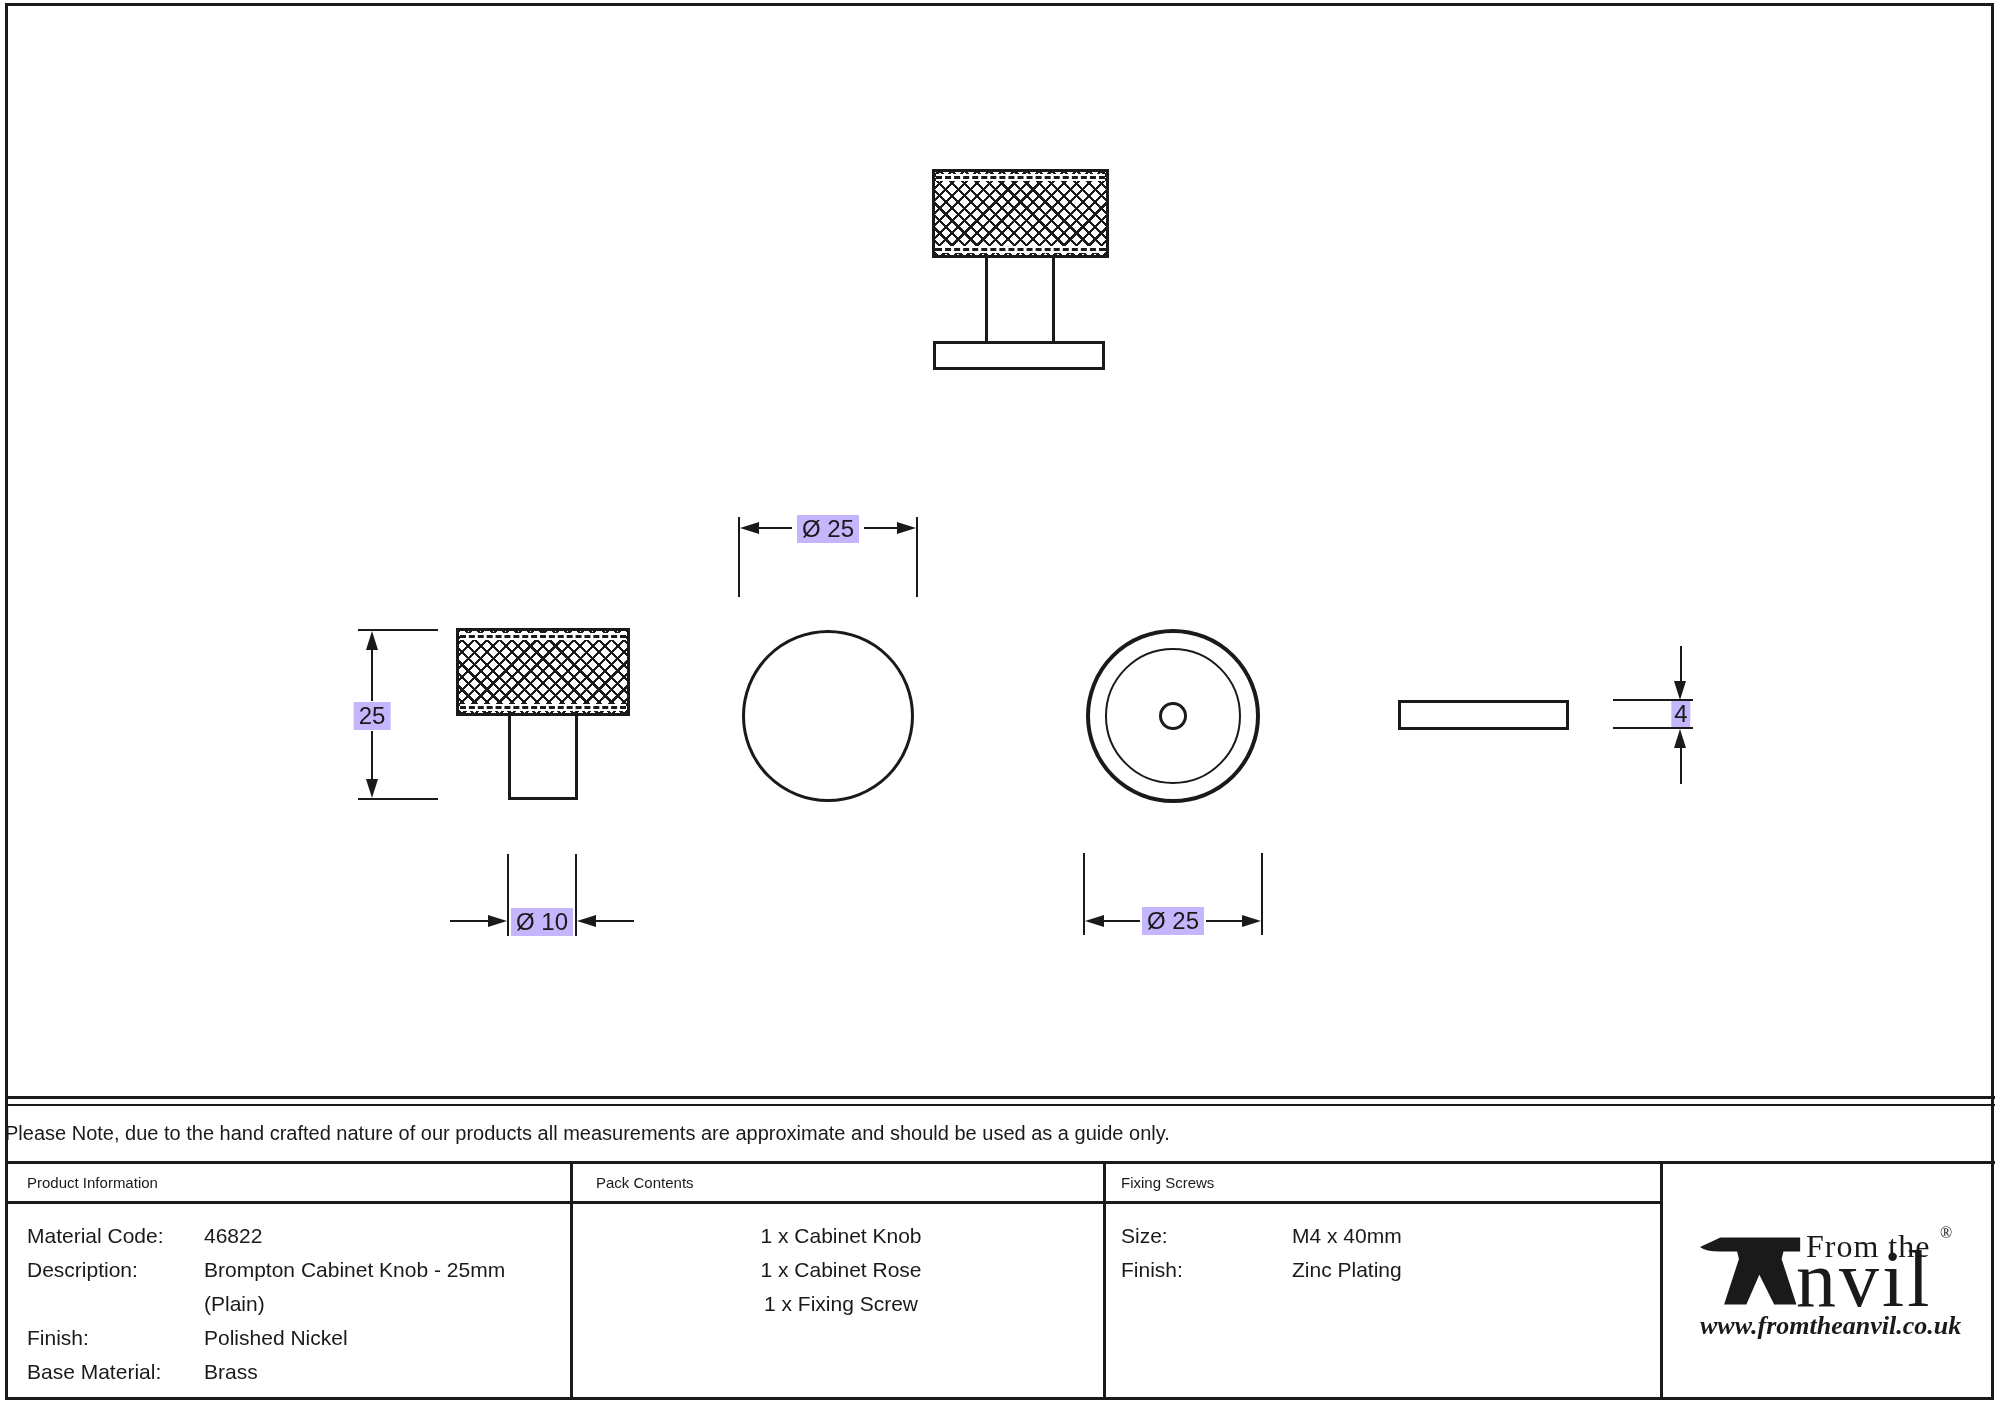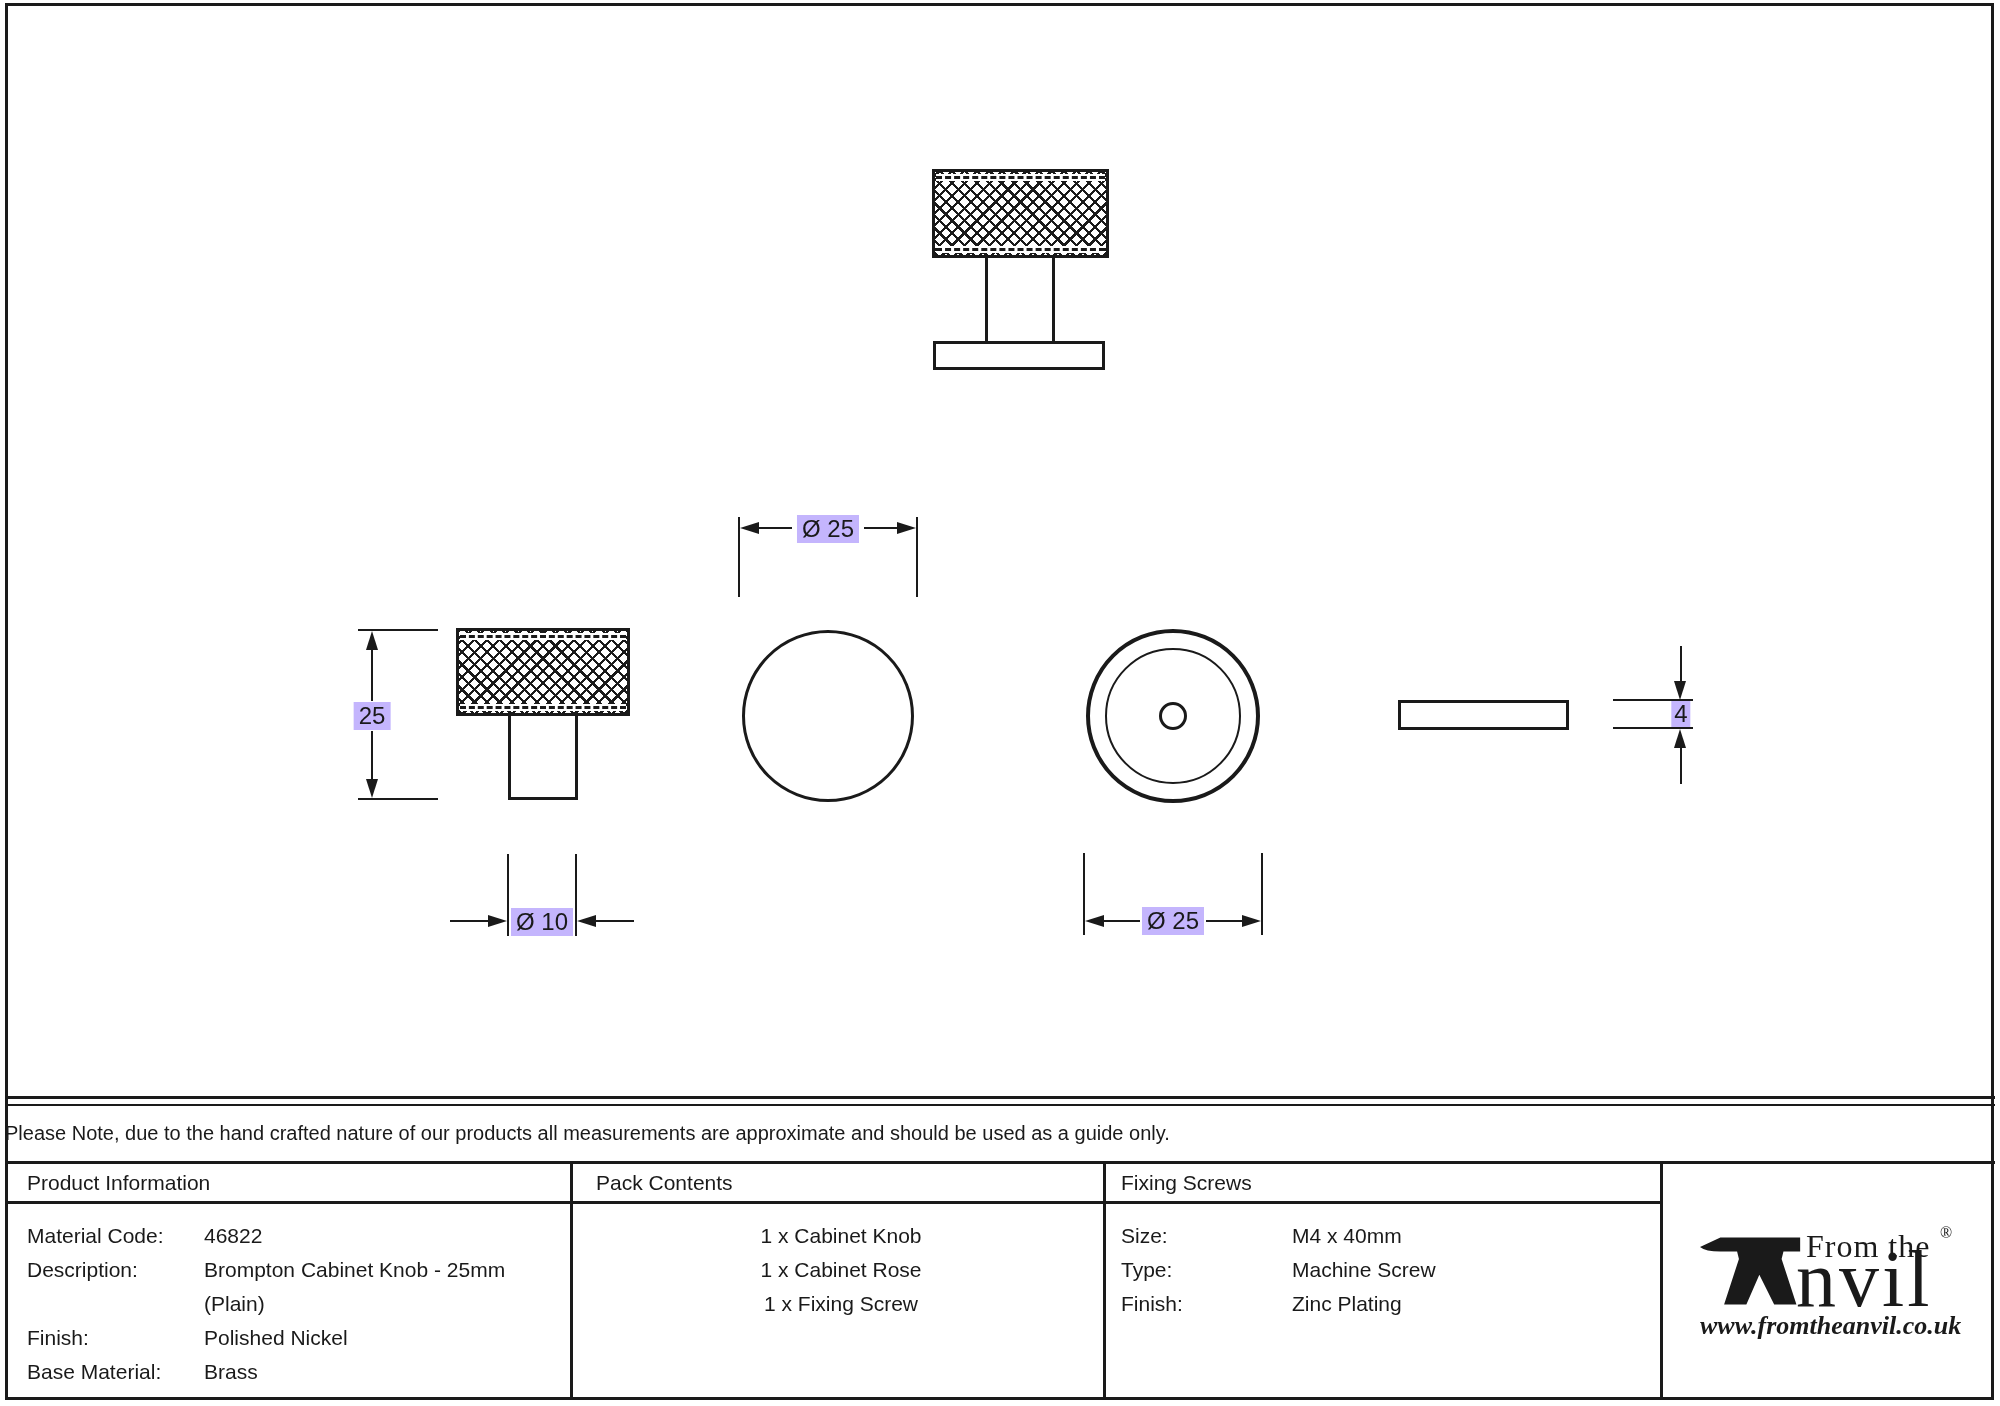--- a/index.html
+++ b/index.html
@@ -28,21 +28,21 @@
               font-size:24px; line-height:26px; white-space:nowrap; padding:1px 5px; text-align:center; }
   .arr { position:absolute; width:0; height:0; }
   .arr-l { border-top:6px solid transparent; border-bottom:6px solid transparent; border-right:19px solid var(--ink); }
   .arr-r { border-top:6px solid transparent; border-bottom:6px solid transparent; border-left:19px solid var(--ink); }
   .arr-u { border-left:6px solid transparent; border-right:6px solid transparent; border-bottom:19px solid var(--ink); }
   .arr-d { border-left:6px solid transparent; border-right:6px solid transparent; border-top:19px solid var(--ink); }
   .note-row { position:absolute; left:5px; top:1104px; width:1990px; height:57px;
               border-top:2px solid var(--ink); display:flex; align-items:center; 
               font-size:20px; }
   .hdr { position:absolute; top:1164px; height:37px; display:flex; align-items:center;
-         font-size:21px; }
+         font-size:15px; }
   .kv-block { position:absolute; top:1219px; font-size:21px; line-height:34px; }
   .kv-row { display:flex; }
   .kv-label { flex:none; }
   .logo-cell { position:absolute; left:1700px; top:1222px; width:260px; height:130px; }
   .serif { font-family:"Liberation Serif", serif; }
 </style>
 </head>
 <body>
 
 <div class="frame"></div>
@@ -176,24 +176,20 @@
   <div>1 x Cabinet Rose</div>
   <div>1 x Fixing Screw</div>
 </div>
 
 <div class="kv-block" style="left:1121px;width:520px;">
   <div class="kv-row">
     <span class="kv-label" style="width:171px;">Size:</span>
     <span>M4 x 40mm</span>
   </div>
   <div class="kv-row">
-    <span class="kv-label" style="width:171px;">Type:</span>
-    <span>Machine Screw</span>
-  </div>
-  <div class="kv-row">
     <span class="kv-label" style="width:171px;">Finish:</span>
     <span>Zinc Plating</span>
   </div>
 </div>
 
 <div class="logo-cell">
   <svg class="abs" style="left:0;top:10px;" width="102" height="78" viewBox="0 0 110 80">
     <path fill="#1a1a1a" d="M0,14 L22,4 L108,4 L108,19 L90,19 L88,27 L104,76 L80,76 L64,44 L50,76 L26,76 L42,27 L40,19 L22,19 Q6,19 0,14 Z"></path>
   </svg>
   <div class="abs serif" style="left:106px;top:6px;font-size:32px;letter-spacing:1px;">From the</div>

